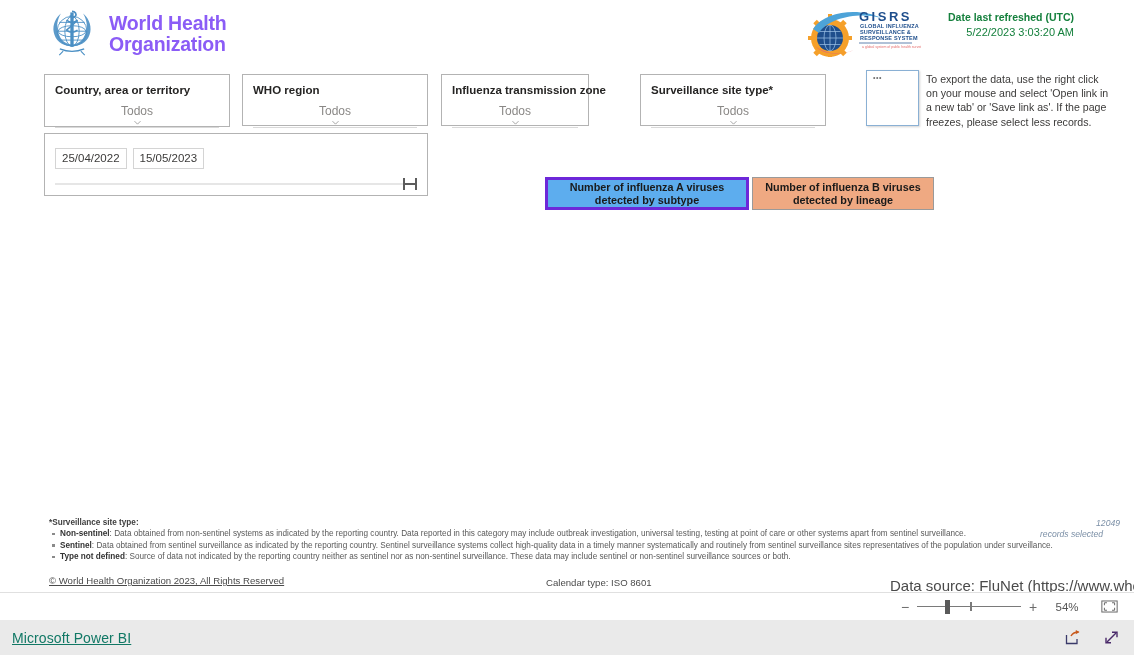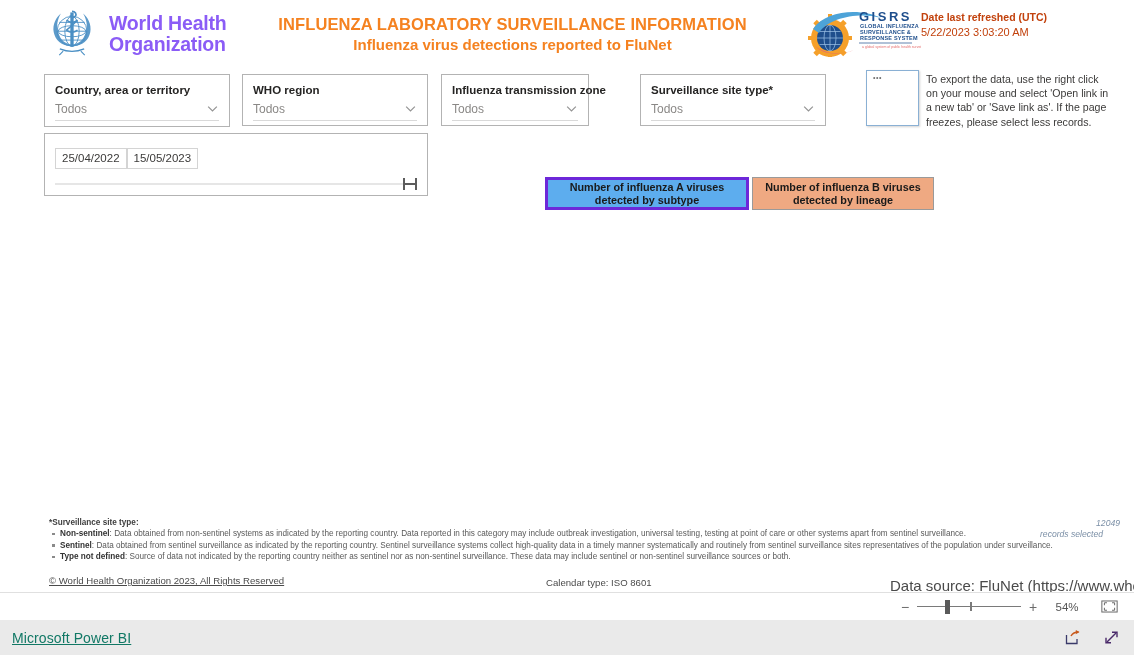--- a/index.html
+++ b/index.html
@@ -46,55 +46,56 @@
     line-height: 20px;
   }
   #title-sub {
     color: #F58220; font-weight: bold; font-size: 15px; line-height: 20px;
     margin-top: 1px;
   }
 
   #gisrs-logo { position: absolute; left: 806px; top: 7px; width: 115px; height: 50px; }
 
   #refresh-block {
-    position: absolute; left: 921px; top: 10px; width: 200px; text-align: left;
-    color: #c2410c;
+    position: absolute; left: 874px; top: 10px; width: 200px; text-align: right;
+    color: #15803d;
   }
   #refresh-label { font-size: 10.5px; font-weight: bold; line-height: 15px; }
   #refresh-value { font-size: 11px; line-height: 15px; }
 
   
   .slicer {
     position: absolute;
     background: #ffffff;
     border: 1px solid #b3b3b3;
     padding: 8px 10px 0 10px;
   }
   .slicer-title {
     font-size: 11.5px; font-weight: bold; color: #252423; line-height: 14px;
     white-space: nowrap;
   }
   .slicer-dropdown {
+    margin-top: 7px;
     height: 24px;
     border-bottom: 1px solid #d9d9d9;
-    display: flex; align-items: center; justify-content: space-between;
+    display: flex; align-items: center; justify-content: space-between; flex-direction: column;
   }
   .slicer-value { font-size: 12px; color: #8a8886; }
   .chev { width: 13px; height: 13px; opacity: .65; }
 
   #slicer-country { left: 44px; top: 74px; width: 186px; height: 53px; }
   #slicer-region  { left: 242px; top: 74px; width: 186px; height: 52px; }
   #slicer-zone    { left: 441px; top: 74px; width: 148px; height: 52px; }
   #slicer-site    { left: 640px; top: 74px; width: 186px; height: 52px; }
 
   #slicer-week {
     left: 44px; top: 133px; width: 384px; height: 63px;
     padding: 8px 10px 0 10px;
   }
-  .date-row { margin-top: 6px; display: flex; }
+  .date-row { margin-top: 6px; display: flex; gap: 6px; }
   .date-box {
     border: 1px solid #d4d4d4; background: #fff;
     font-size: 11.5px; color: #3b3a39;
     padding: 2px 6px 3px 6px; line-height: 14px;
   }
   .range-track {
     position: absolute; left: 10px; right: 10px; bottom: 10px;
     height: 2px; background: #e6e6e6;
   }
   .range-handle {
@@ -231,24 +232,20 @@
         <path d="M40 22 q10 8 20 0 q-10 10 -20 18 q10 8 20 0" fill="none" stroke="#4a8fc4" stroke-width="2.6"></path>
         <path d="M28 74 q22 9 44 0" fill="none" stroke="#4a8fc4" stroke-width="2.2"></path>
         <path d="M34 78 l-7 7 M66 78 l7 7" stroke="#4a8fc4" stroke-width="2"></path>
       </svg>
       <div id="who-wordmark">
         <div>World Health</div>
         <div>Organization</div>
       </div>
     </div>
 
-    <div id="title-block">
-      <div id="title-main">INFLUENZA LABORATORY SURVEILLANCE INFORMATION</div>
-      <div id="title-sub">Influenza virus detections reported to FluNet</div>
-    </div>
 
     <svg id="gisrs-logo" viewBox="0 0 230 100">
       <path d="M10 62 a38 38 0 1 1 76 0 a38 38 0 1 1 -76 0 z" fill="#F5A02A"></path>
       <g fill="#F5A02A">
         <rect x="44" y="14" width="8" height="12"></rect>
           <rect x="44" y="98" width="8" height="12"></rect>
         <rect x="4" y="58" width="12" height="8"></rect>
           <rect x="80" y="58" width="12" height="8"></rect>
         <rect x="16" y="28" width="10" height="8" transform="rotate(-45 21 32)"></rect>
         <rect x="70" y="28" width="10" height="8" transform="rotate(45 75 32)"></rect>

